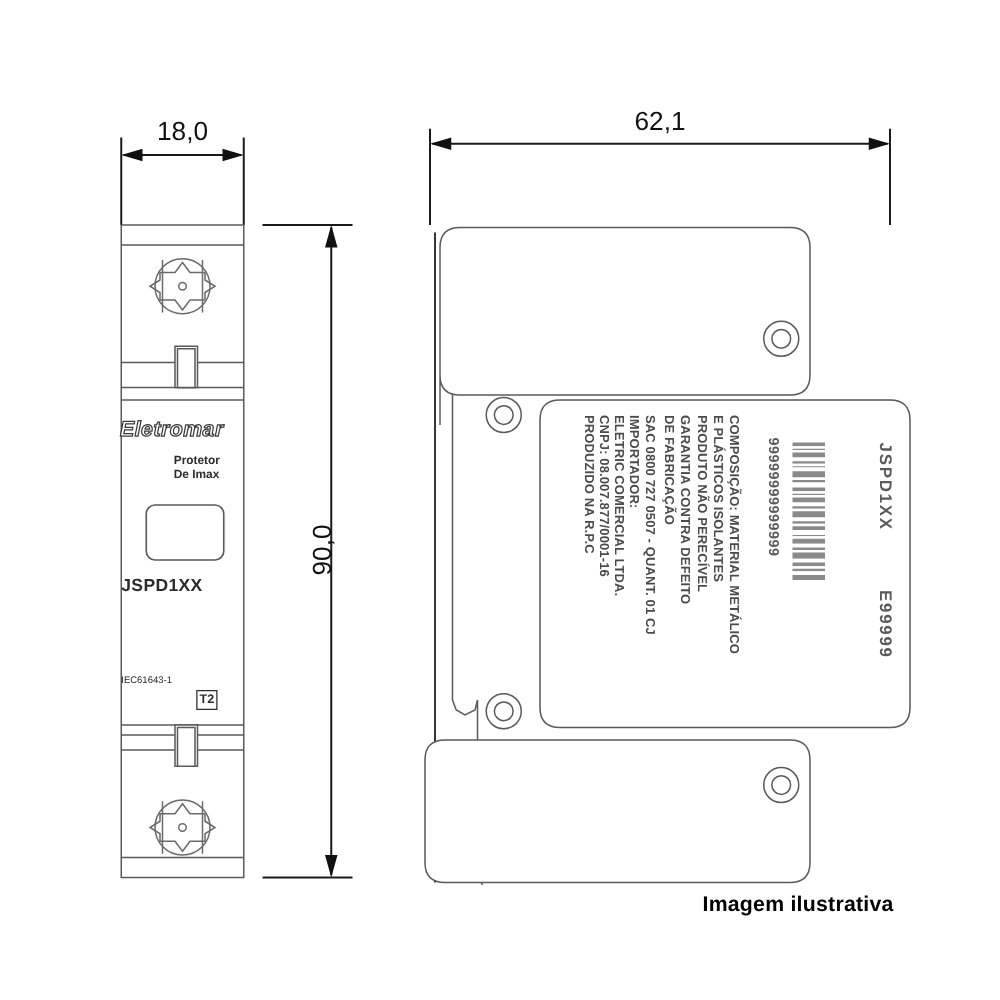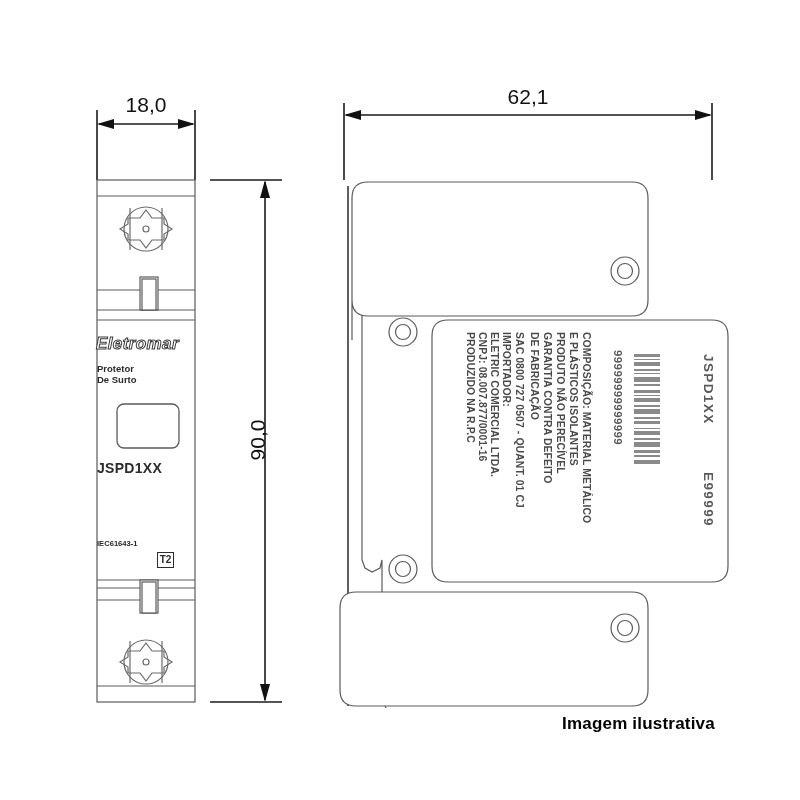--- a/index.html
+++ b/index.html
@@ -59,20 +59,21 @@
   }
   .sub1 {
     position: absolute;
     left: 2px;
     top: 33px;
     font-size: 9.5px;
     font-weight: bold;
     color: #2b2b2b;
     line-height: 11px;
     white-space: nowrap;
+    padding-left: 42px;
   }
   .model {
     position: absolute;
     left: 2px;
     top: 130px;
     font-size: 14px;
     font-weight: bold;
     color: #2b2b2b;
     letter-spacing: 0.3px;
     white-space: nowrap;
@@ -92,21 +93,21 @@
     line-height: 9px;
     white-space: nowrap;
   }
   .spec-table td.k { text-align: left; }
   .spec-table td.v { text-align: right; }
   .std {
     position: absolute;
     left: 2px;
     top: 209px;
     font-size: 7.6px;
-    font-weight: bold;
+    font-weight: normal;
     color: #262626;
     white-space: nowrap;
   }
   .t2box {
     position: absolute;
     left: 62px;
     top: 222px;
     width: 17px;
     height: 16px;
     border: 1.3px solid #2b2b2b;
@@ -273,21 +274,21 @@
       <circle cx="625" cy="628" r="14"></circle>
       <circle cx="625" cy="628" r="7.5"></circle>
     </g>
 
   </svg>
 
   <div class="front-label">
     <div class="brand">Eletromar</div>
     <div class="sub1">
       <span>Protetor</span><br>
-      <span>De Surto</span>
+      <span>De Imax</span>
     </div>
     <div class="model">JSPD1XX</div>
 
 
     <div class="std">IEC61643-1</div>
     <div class="t2box">T2</div>
   </div>
 
   <div class="side-label">
     <div class="rot-col legal-line" style="left:114px; top:0px;">COMPOSIÇÃO: MATERIAL METÁLICO</div>

